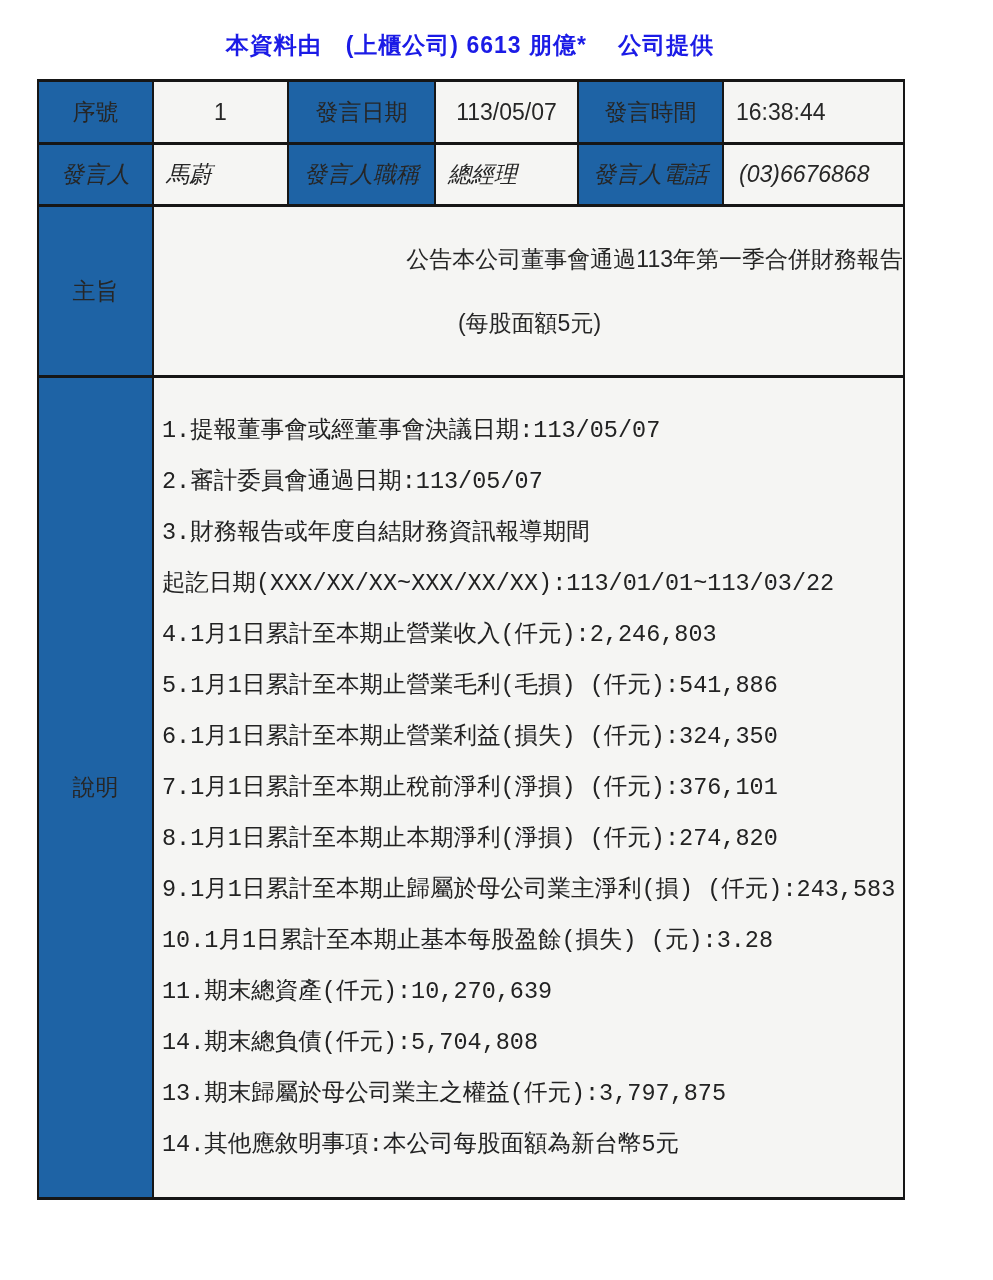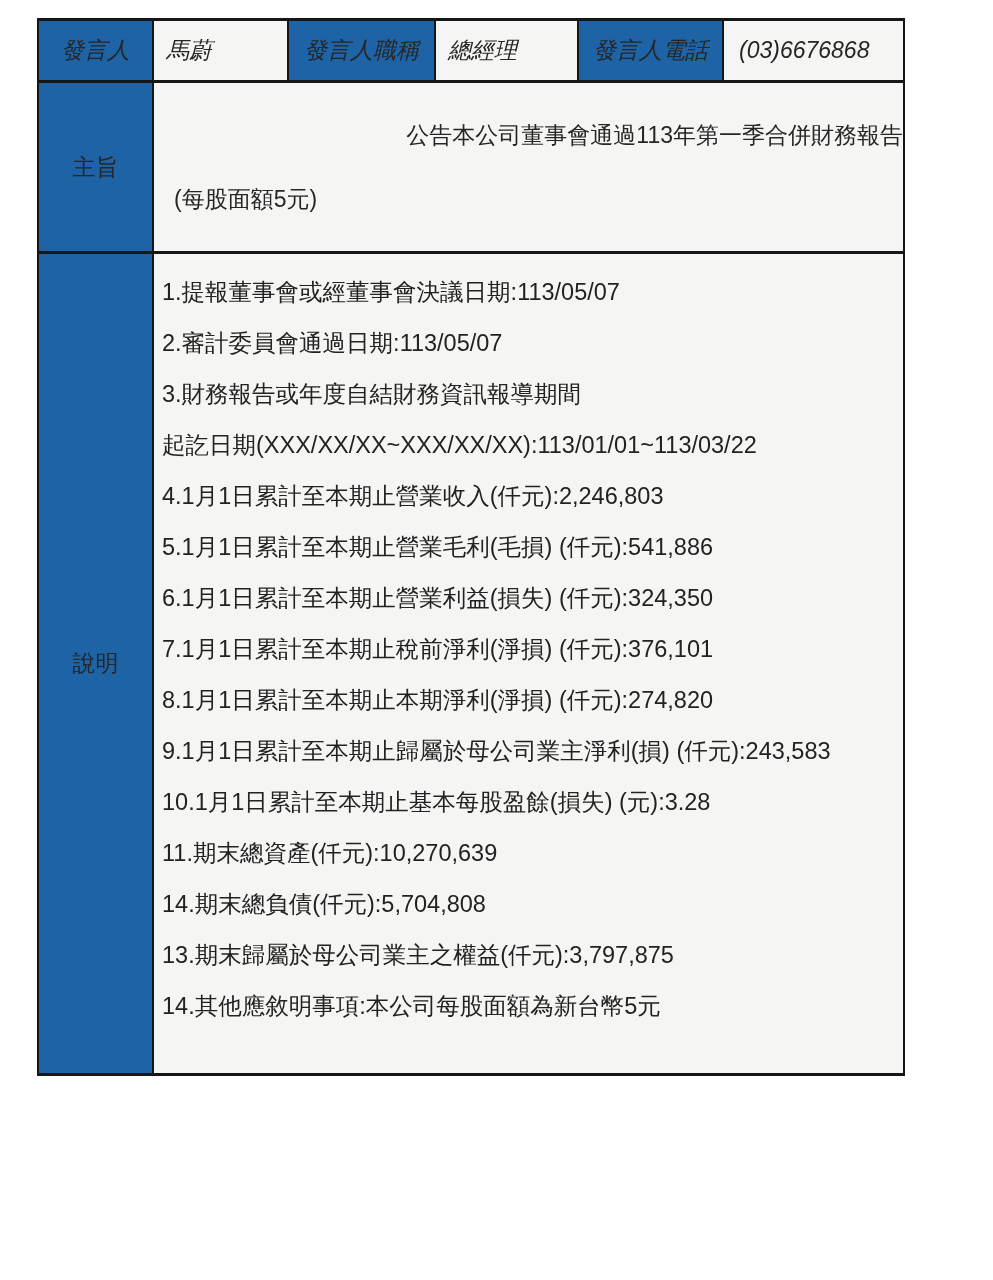--- a/index.html
+++ b/index.html
@@ -65,53 +65,63 @@
   tr.r4 { height: 62px; }
   tr.r5 { height: 822px; }
   .subject-cell { vertical-align: middle; }
   .subject-line1 {
     padding-left: 24px;
     line-height: 64px;
     font-size: 23px;
     text-align: right;
   }
   .subject-line2 {
-    padding-left: 20px;
+    padding-left: 2px;
     line-height: 64px;
     font-size: 23px;
+    text-align: center;
   }
   td.desc-cell {
     vertical-align: top;
-    padding: 13px 6px 0 8px;
-    font-family: Liberation Sans, sans-serif;
+    padding: 27px 6px 0 8px;
+    font-family: Liberation Mono, monospace;
   }
   .desc-line {
     line-height: 51px;
     font-size: 23.5px;
     white-space: nowrap;
     color: #222222;
   }
 </style>
 </head>
 <body>
 
 <div class="page">
 
+  <div class="page-title">本資料由　(上櫃公司) 6613 朋億*　 公司提供</div>
 
   <table class="announcement">
     <colgroup>
       <col style="width:115px">
       <col style="width:135px">
       <col style="width:147px">
       <col style="width:143px">
       <col style="width:145px">
       <col style="width:181px">
     </colgroup>
 
     <tbody>
+        <tr class="r1">
+      <td class="th">序號</td>
+      <td class="tv center">1</td>
+      <td class="th">發言日期</td>
+      <td class="tv center">113/05/07</td>
+      <td class="th">發言時間</td>
+      <td class="tv left">16:38:44</td>
+    </tr>
 
     <tr class="r2">
       <td class="th">發言人</td>
       <td class="tv left">馬蔚</td>
       <td class="th">發言人職稱</td>
       <td class="tv left">總經理</td>
       <td class="th">發言人電話</td>
       <td class="tv left-sm">(03)6676868</td>
     </tr>
 

